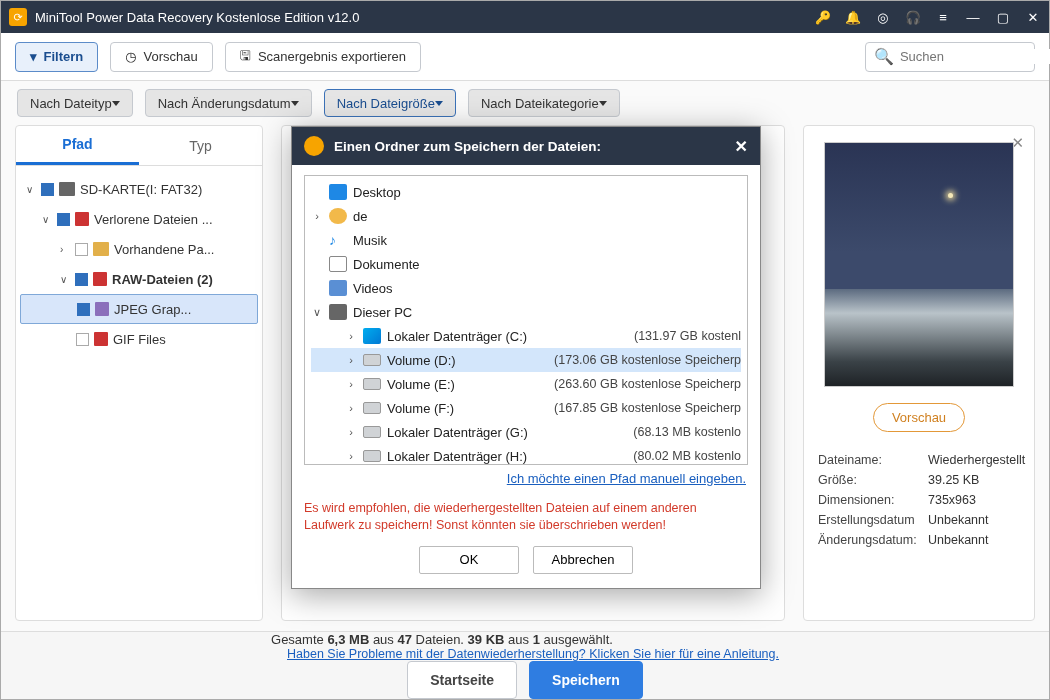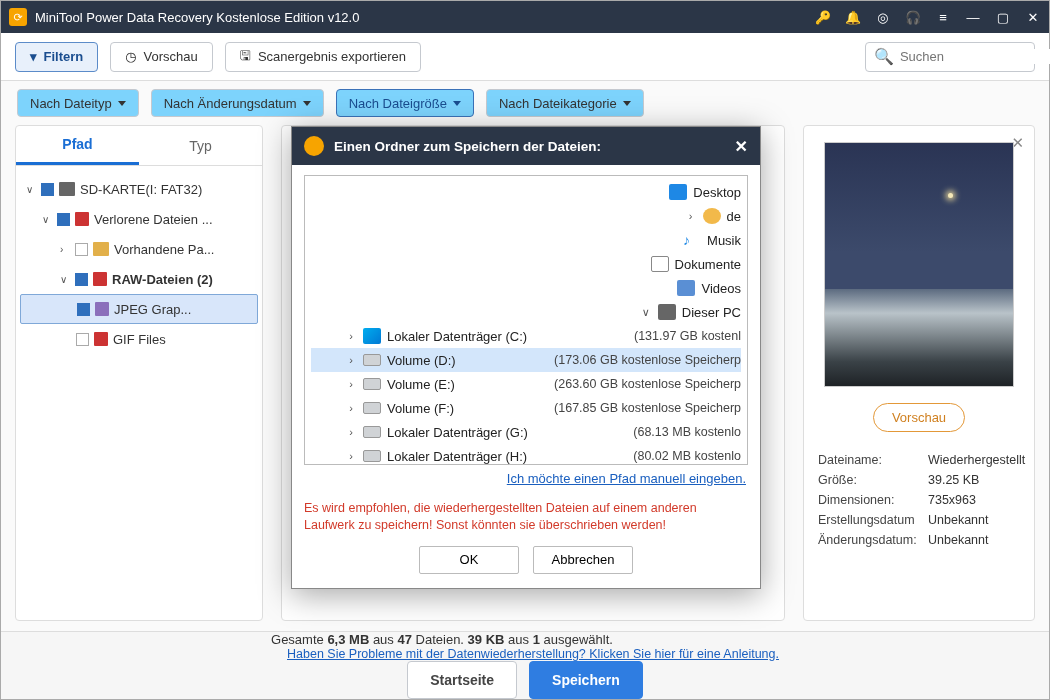--- a/index.html
+++ b/index.html
@@ -16,21 +16,21 @@
 
 
 .toolbar { height: 48px; background: #fff; border-bottom: 1px solid #ddd; display: flex; align-items: center; padding: 0 14px; gap: 12px; }
 .btn { height: 30px; padding: 0 14px; background: #fff; border: 1px solid #c5c9cf; border-radius: 4px; font-size: 13px; color: #333; display: inline-flex; align-items: center; gap: 7px; cursor: pointer; }
 .btn.primary { background: #e8f0fb; border-color: #5b8bc9; color: #1a4d8f; font-weight: 600; }
 .search-box { margin-left: auto; width: 170px; height: 30px; border: 1px solid #c5c9cf; border-radius: 4px; display: flex; align-items: center; padding: 0 8px; background: #fff; }
 .search-box input { border: 0; outline: 0; flex: 1; font-size: 13px; color: #555; }
 
 
 .filterrow { height: 44px; display: flex; align-items: center; gap: 12px; padding: 0 16px; background: #fafafa; }
-.filterchip { height: 28px; padding: 0 12px; border: 1px solid #c5c9cf; border-radius: 4px; background: #7dd3fc; font-size: 13px; color: #333; display: inline-flex; align-items: center; gap: 6px; cursor: pointer; }
+.filterchip { height: 28px; padding: 0 12px; border: 1px solid #c5c9cf; border-radius: 4px; background: #e5e5e5; font-size: 13px; color: #333; display: inline-flex; align-items: center; cursor: pointer; }
 .filterchip.active { border-color: #3b72b8; color: #1a4d8f; }
 .caret { width: 0; height: 0; border-left: 4px solid transparent; border-right: 4px solid transparent; border-top: 5px solid currentColor; }
 
 
 .content { flex: 1; display: flex; gap: 18px; padding: 0 14px 10px 14px; overflow: hidden; }
 .panel { background: #fff; border: 1px solid #ddd; border-radius: 4px; }
 .left-panel { width: 248px; display: flex; flex-direction: column; }
 .tabs { display: flex; border-bottom: 1px solid #ddd; height: 40px; }
 .tab { flex: 1; display: flex; align-items: center; justify-content: center; font-size: 14px; color: #666; cursor: pointer; }
 .tab.active { color: #1a6ed4; font-weight: 600; border-bottom: 3px solid #1a6ed4; }
@@ -68,21 +68,21 @@
 .footer .actions { display: flex; gap: 12px; }
 .footbtn { height: 38px; padding: 0 22px; border-radius: 4px; border: 1px solid #c5c9cf; background: #fff; font-size: 14px; font-weight: 600; color: #444; cursor: pointer; }
 .footbtn.save { background: #2f7de1; border-color: #2f7de1; color: #fff; }
 .modal { position: absolute; top: 125px; left: 290px; width: 470px; background: #fff; border: 1px solid #888; box-shadow: 0 6px 30px rgba(0,0,0,0.35); display: flex; flex-direction: column; }
 .modal-head { height: 38px; background: #2b3647; color: #fff; display: flex; align-items: center; padding: 0 12px; font-size: 13.5px; font-weight: 600; }
 .modal-head .mlogo { width: 20px; height: 20px; margin-right: 10px; background: #f7a400; border-radius: 50%; }
 .modal-head .mtitle { flex: 1; }
 .modal-head .mclose { cursor: pointer; font-size: 16px; }
 .modal-body { padding: 10px 12px 6px 12px; }
 .folder-box { border: 1px solid #bbb; height: 290px; padding: 4px 6px; font-size: 13px; color: #222; overflow: hidden; }
-.frow { display: flex; align-items: center; height: 24px; gap: 6px; cursor: pointer; white-space: nowrap; justify-content: flex-end; }
+.frow { display: flex; align-items: center; height: 24px; gap: 6px; cursor: pointer; white-space: nowrap; }
 .frow .fexp { width: 12px; text-align: center; font-size: 11px; color: #555; }
 .frow.d2 { padding-left: 34px; }
 .frow.sel { background: #d3e6fb; }
 .fic { width: 18px; height: 16px; flex-shrink: 0; border-radius: 2px; }
 .fic.desk { background: #1e88e5; }
 .fic.user { background: #f2b94a; border-radius: 50%; }
 .fic.doc { background: #fff; border: 1.5px solid #888; }
 .fic.mus { background: #fff; }
 .mus::after { content: "♪"; color: #1e88e5; font-size: 14px; }
 .fic.vid { background: #5a8fd4; }

